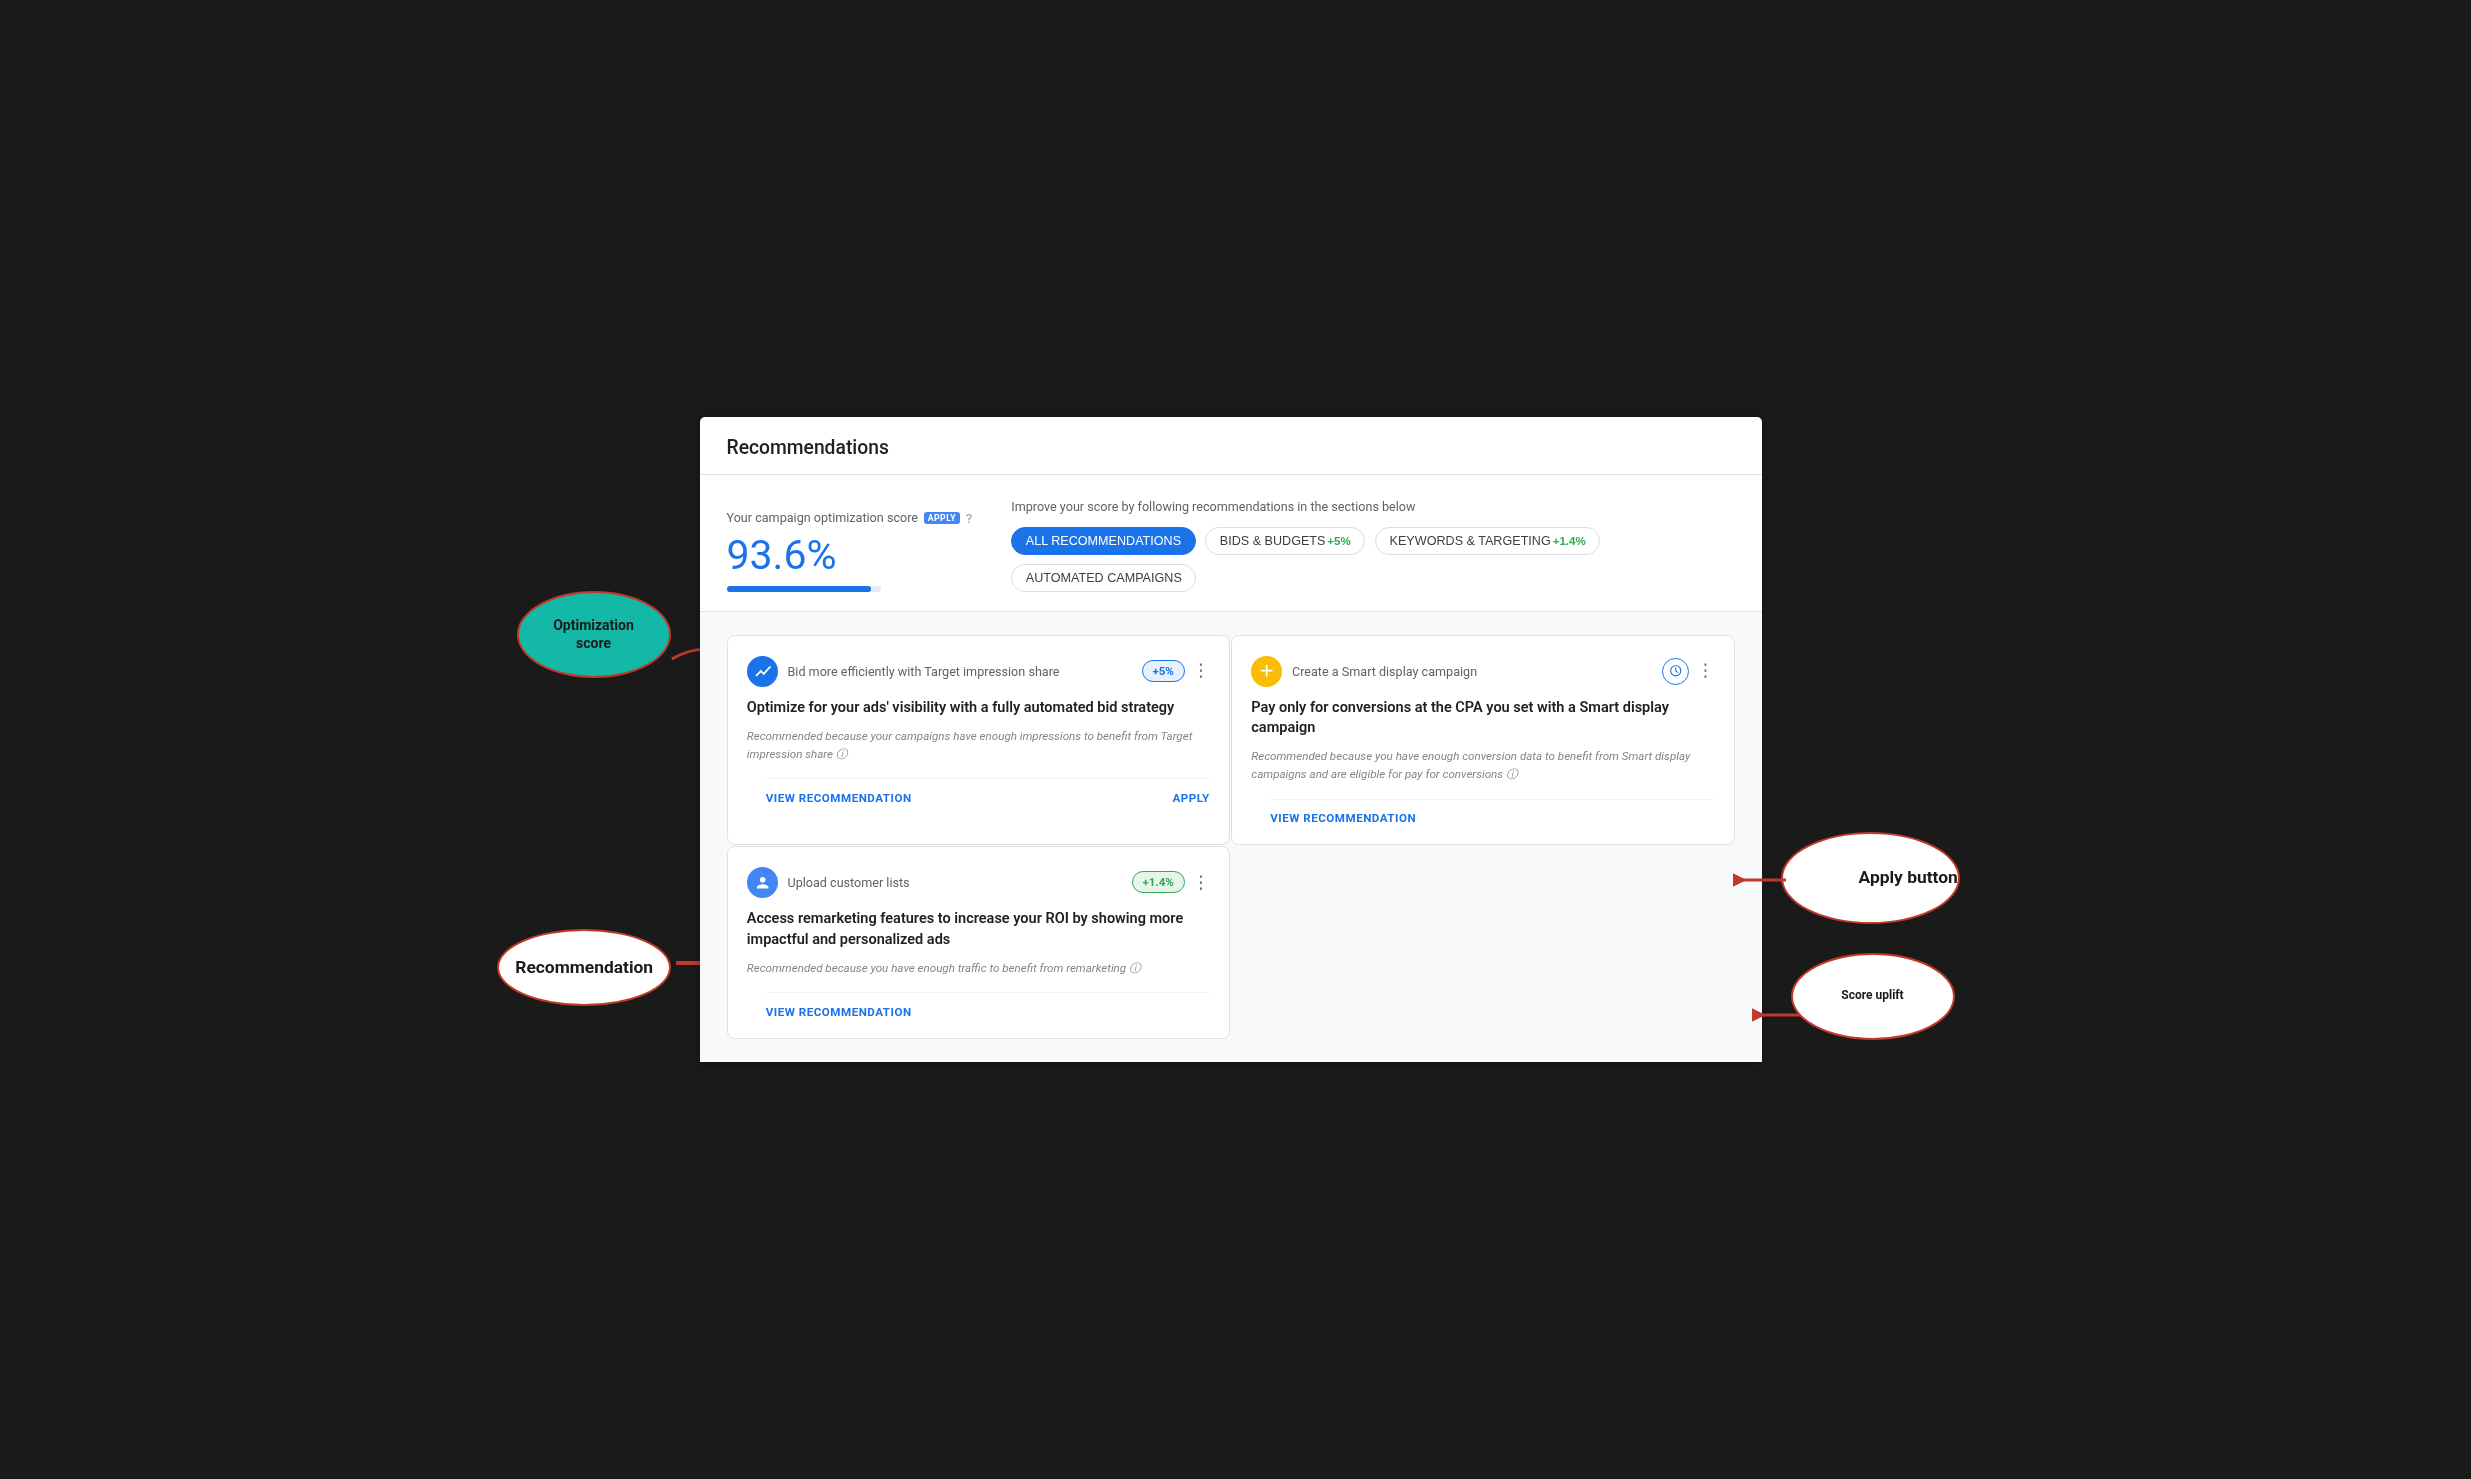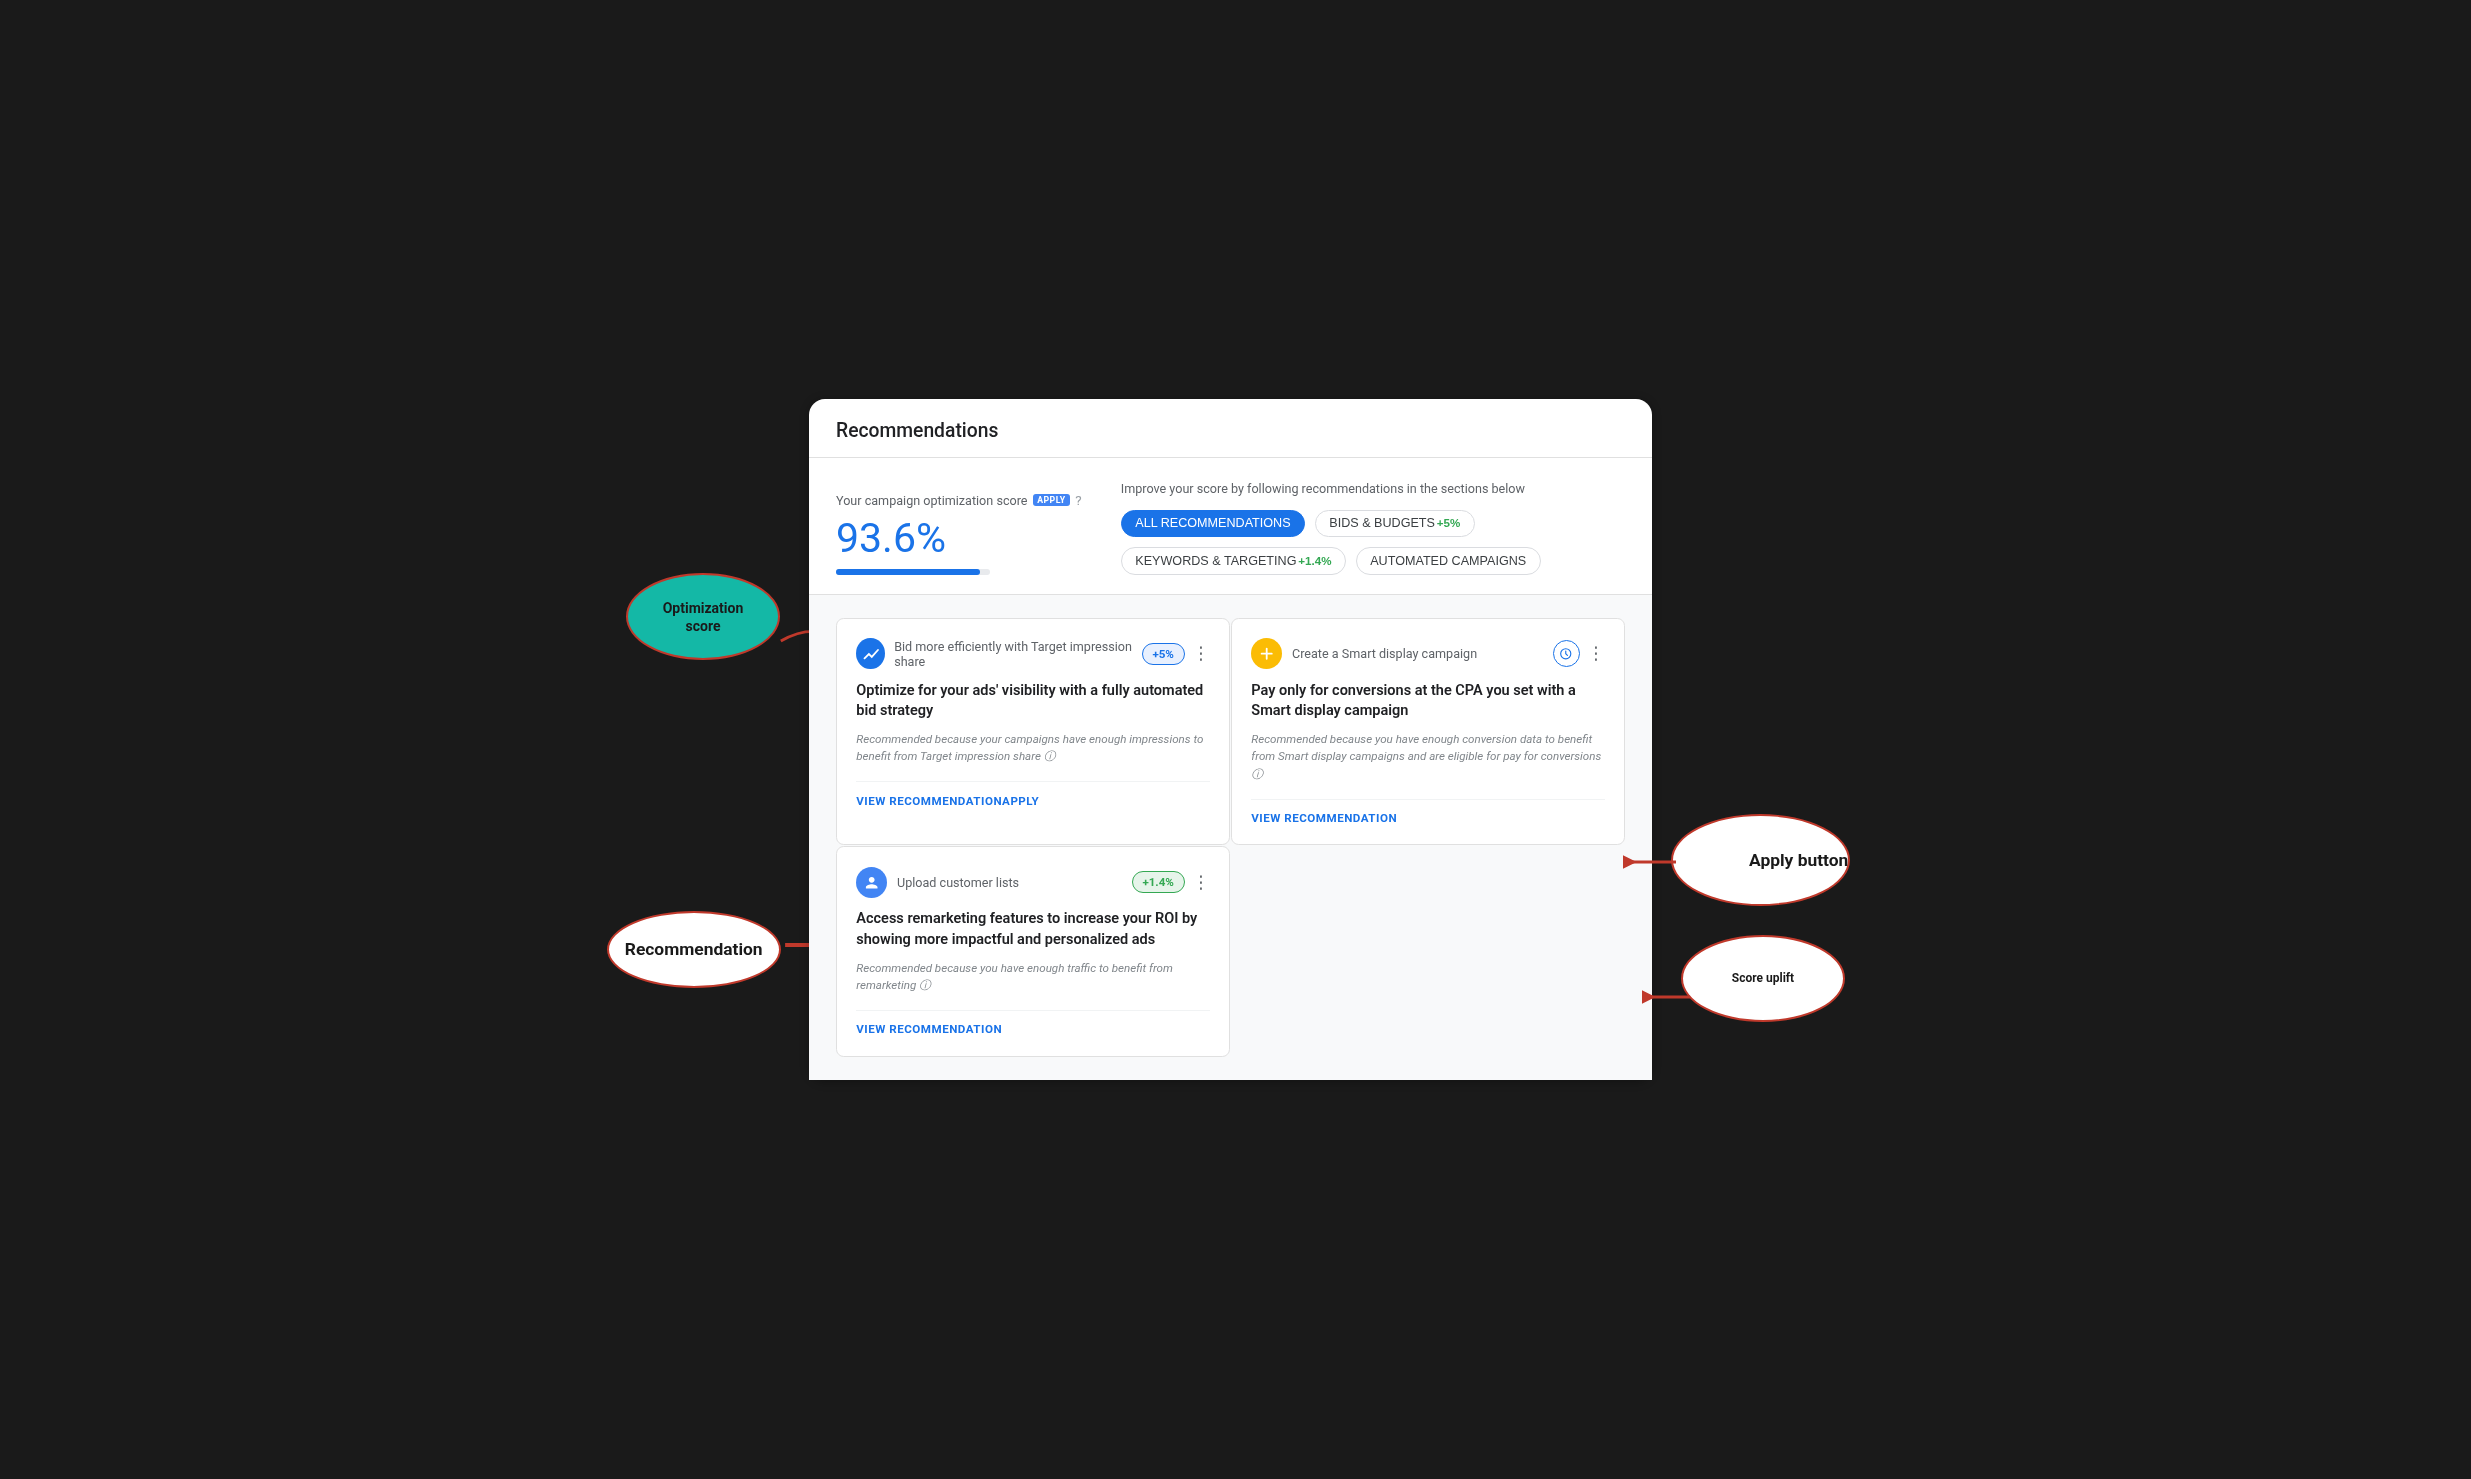--- a/index.html
+++ b/index.html
@@ -7,22 +7,22 @@
       background: #1a1a1a;
       font-family: 'Roboto', Arial, sans-serif;
       display: flex;
       justify-content: center;
       align-items: center;
       min-height: 100vh;
       padding: 39px;
     }
     .main-container {
       background: #fff;
-      border-radius: 16px;
-      width: 843px;
+      border-radius: 5px;
+      width: 1062px;
       box-shadow: 0 1.9px 9.7px rgba(0,0,0,0.3);
       overflow: visible;
       position: relative;
     }
     
     .recommendations-header {
       padding: 19.3px 27px 15.4px;
       border-bottom: 1px solid #e0e0e0;
     }
     .recommendations-title {
@@ -234,24 +234,26 @@
     }
     .card-description {
       font-size: 11.6px;
       color: #80868b;
       font-style: italic;
       margin-bottom: 15.4px;
       line-height: 1.5;
     }
     .card-footer {
       display: flex;
+      justify-content: space-between;
       align-items: center;
       border-top: 1px solid #f1f3f4;
       padding-top: 11.6px;
       margin-top: 3.9px;
+      margin-left: 19px;
     }
     .view-link {
       font-size: 11.6px;
       font-weight: 700;
       color: #1a73e8;
       letter-spacing: 0.5px;
       cursor: pointer;
       text-transform: uppercase;
     }
     .apply-link {

